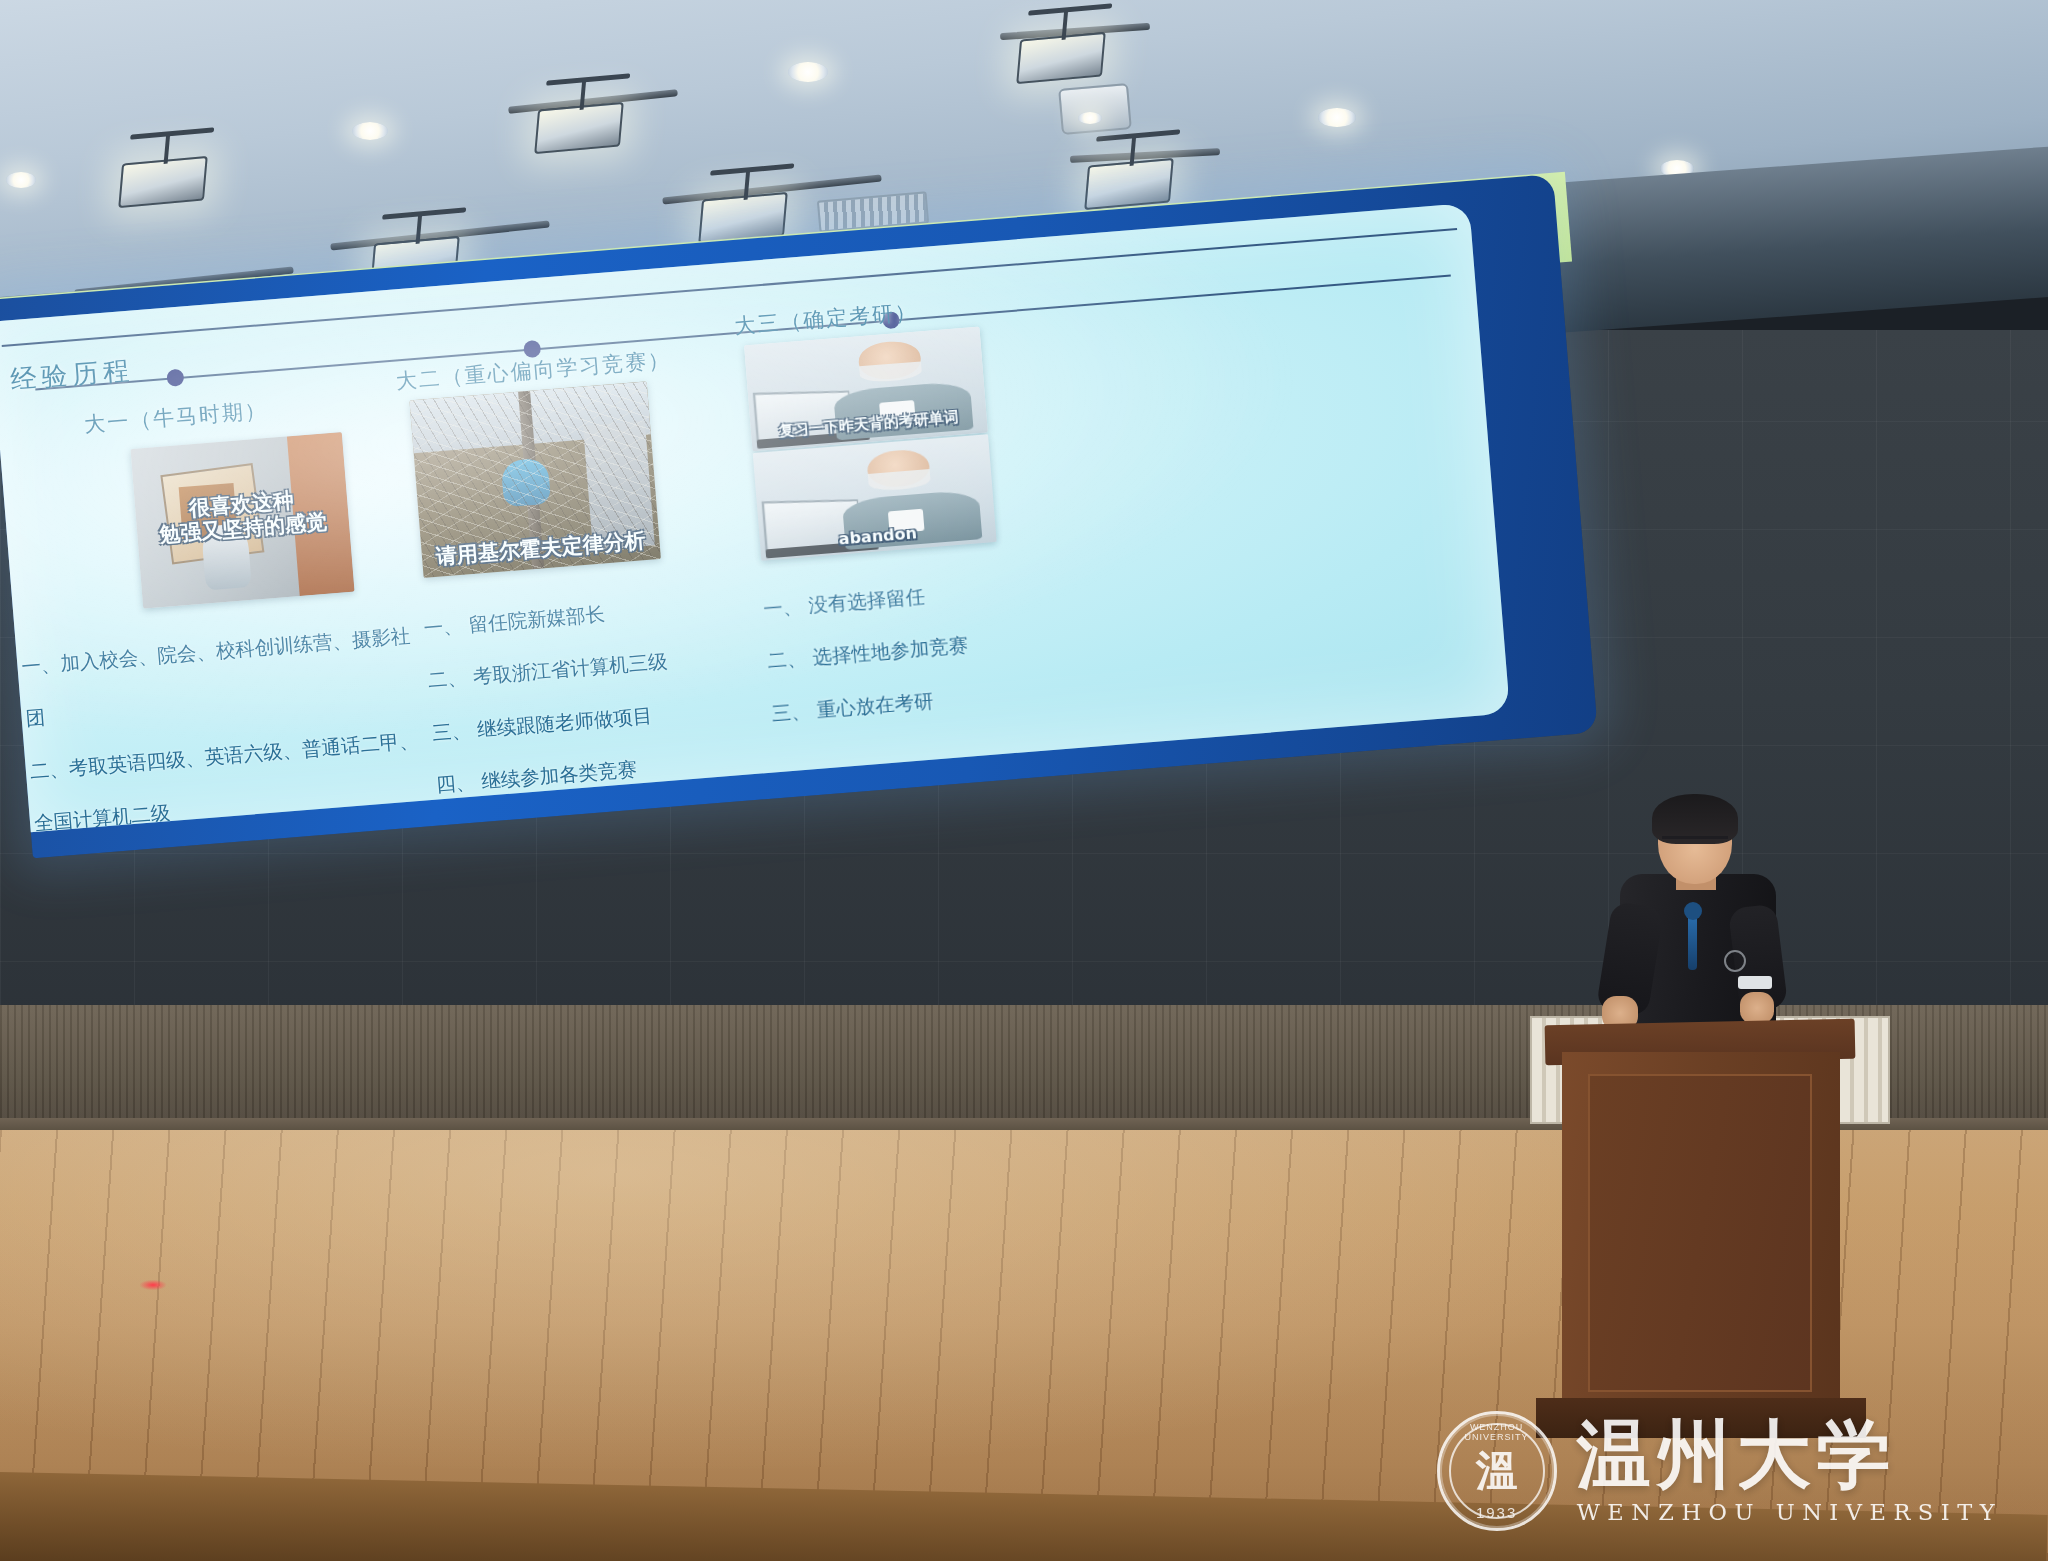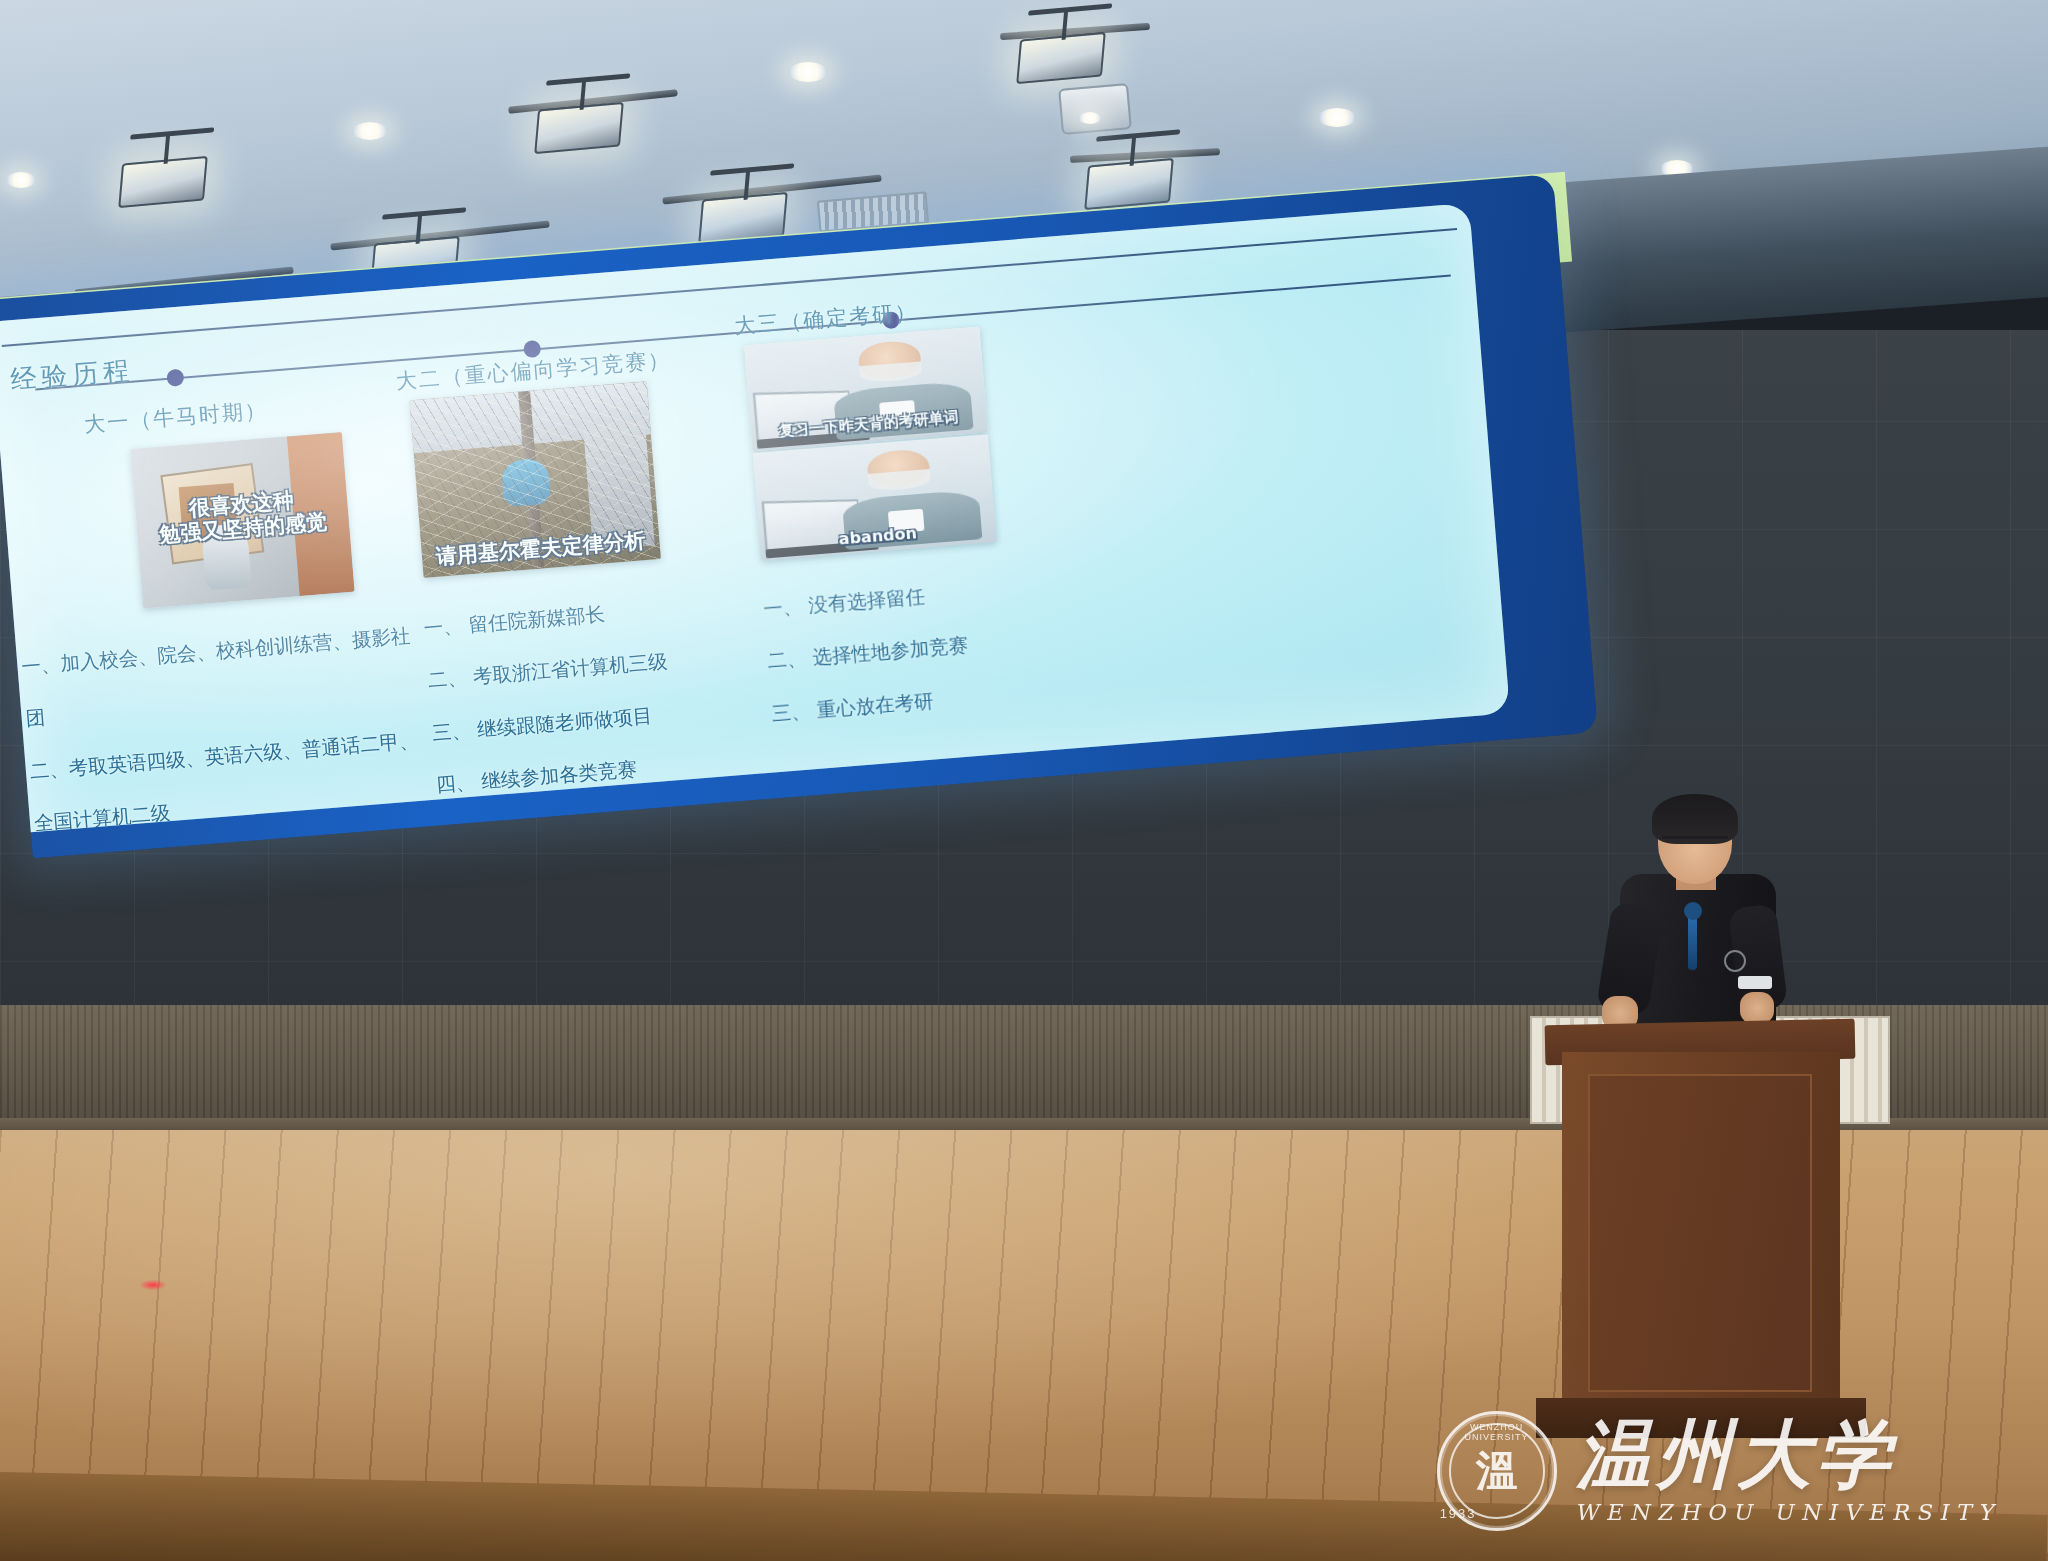--- a/index.html
+++ b/index.html
@@ -297,23 +297,23 @@
     border: 3px solid rgba(255,255,255,.9);
     display: flex; align-items: center; justify-content: center;
     box-shadow: 0 0 0 2px rgba(255,255,255,.35) inset; }
   .wm-seal-inner { width: 96px; height: 96px; border-radius: 50%;
     border: 2px solid rgba(255,255,255,.8);
     display:flex; align-items:center; justify-content:center; }
   .wm-seal-glyph { font-size: 42px; color: rgba(255,255,255,.95);
     font-family: "DejaVu Serif", serif; font-weight: bold; }
   .wm-seal-top { position: absolute; top: 8px; left: 0; width: 100%; text-align: center;
     font-size: 9px; color: rgba(255,255,255,.9); letter-spacing: 1px; }
-  .wm-seal-bot { position: absolute; bottom: 7px; left: 0; width: 100%; 
-    font-size: 13px; color: rgba(255,255,255,.9); letter-spacing: 2px; }
-  .wm-text { display: flex; flex-direction: column; font-style: italic; }
+  .wm-seal-bot { position: absolute; bottom: 7px; left: 0; width: 100%; text-align: center;
+    font-size: 15px; color: rgba(255,255,255,.9); letter-spacing: 2px; }
+  .wm-text { display: flex; flex-direction: column; }
   .wm-cn { font-size: 74px; color: rgba(255,255,255,.96); letter-spacing: 6px;
     font-family: "DejaVu Serif", serif; font-weight: bold; line-height: 1;
     text-shadow: 0 2px 8px rgba(0,0,0,.25); }
   .wm-en { font-size: 22.5px; color: rgba(255,255,255,.95); letter-spacing: 7.5px;
     font-family: "DejaVu Serif", serif; margin-top: 8px; }
 </style>
 </head>
 <body>
 
 <div id="scene">

